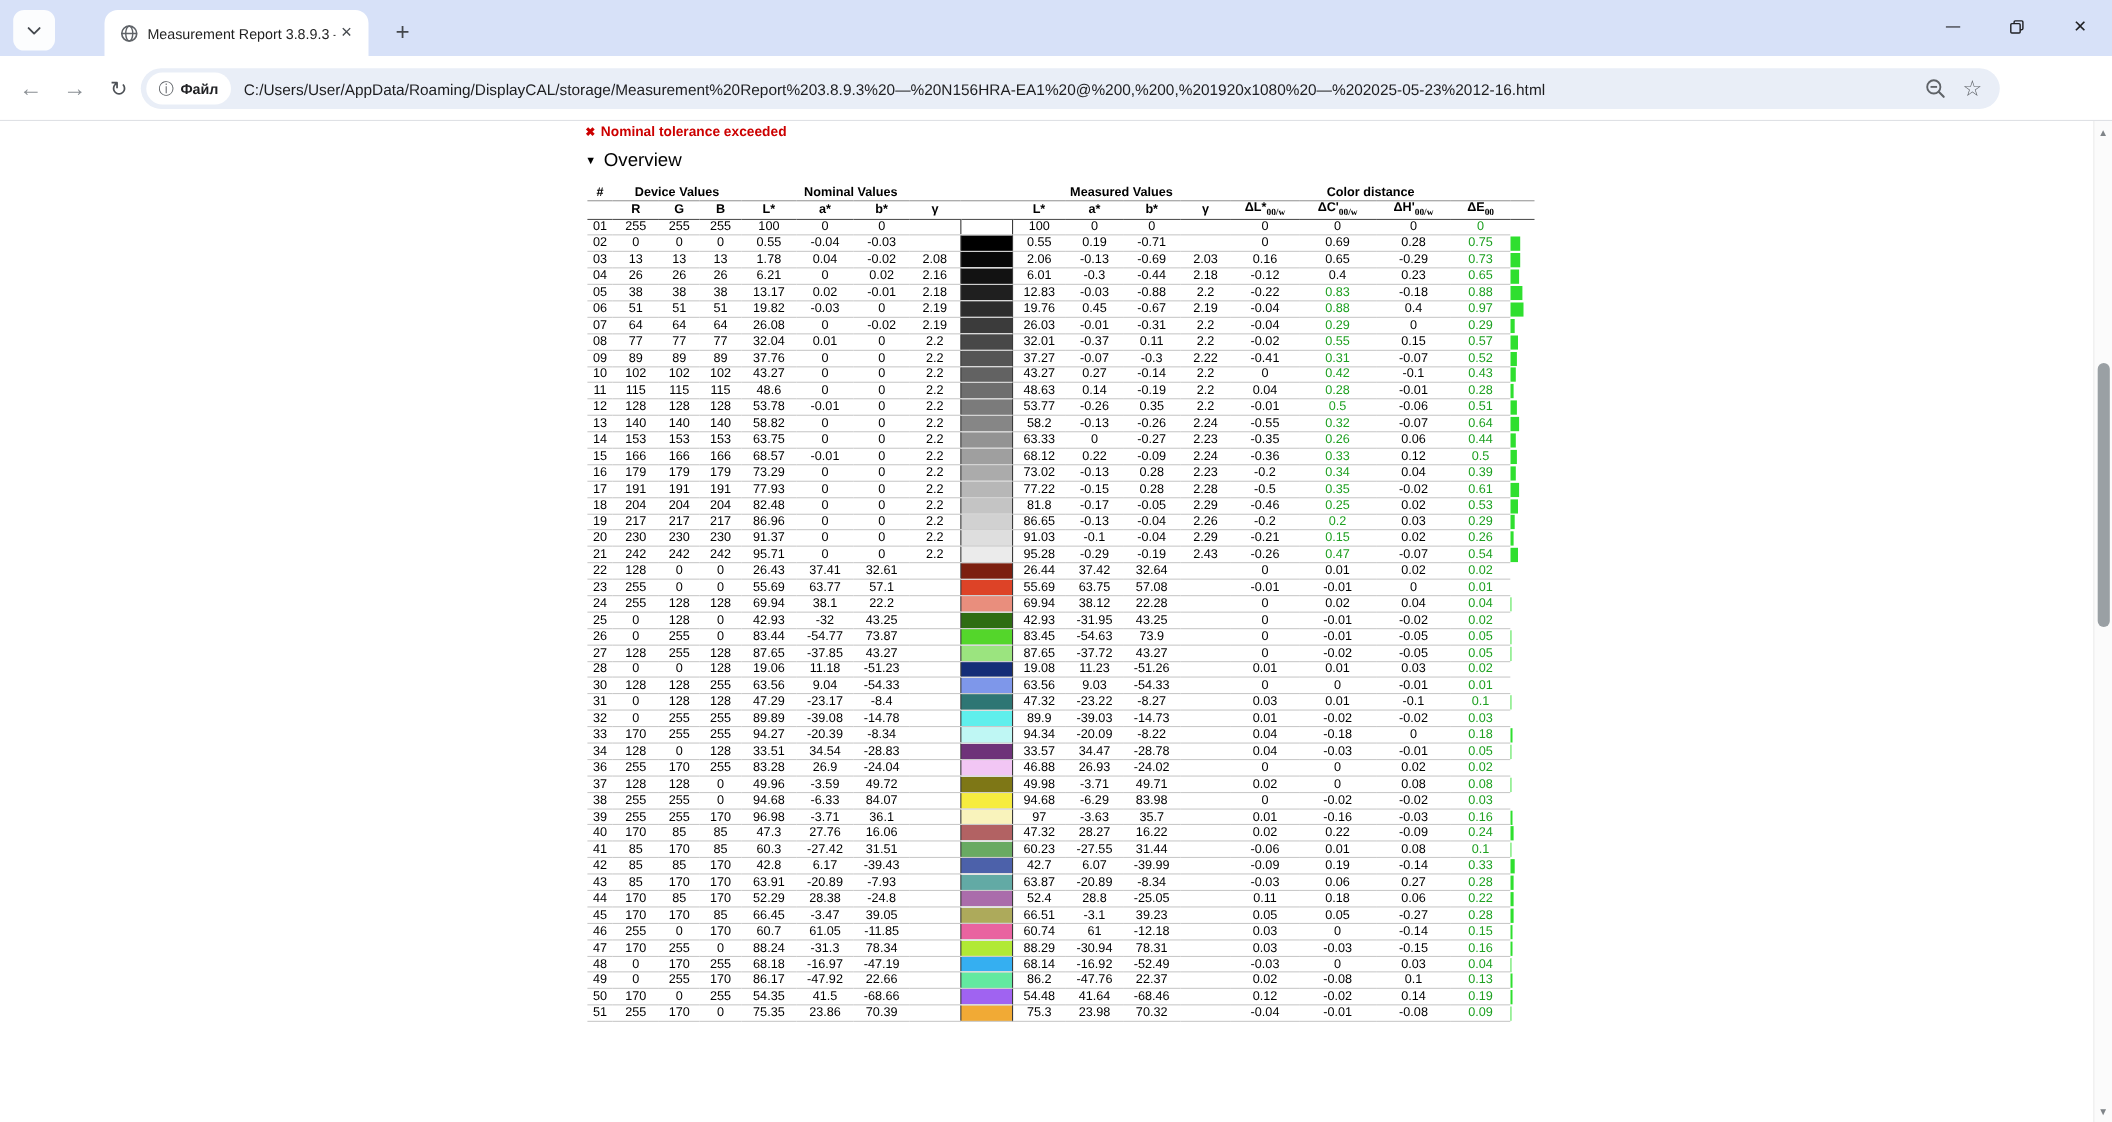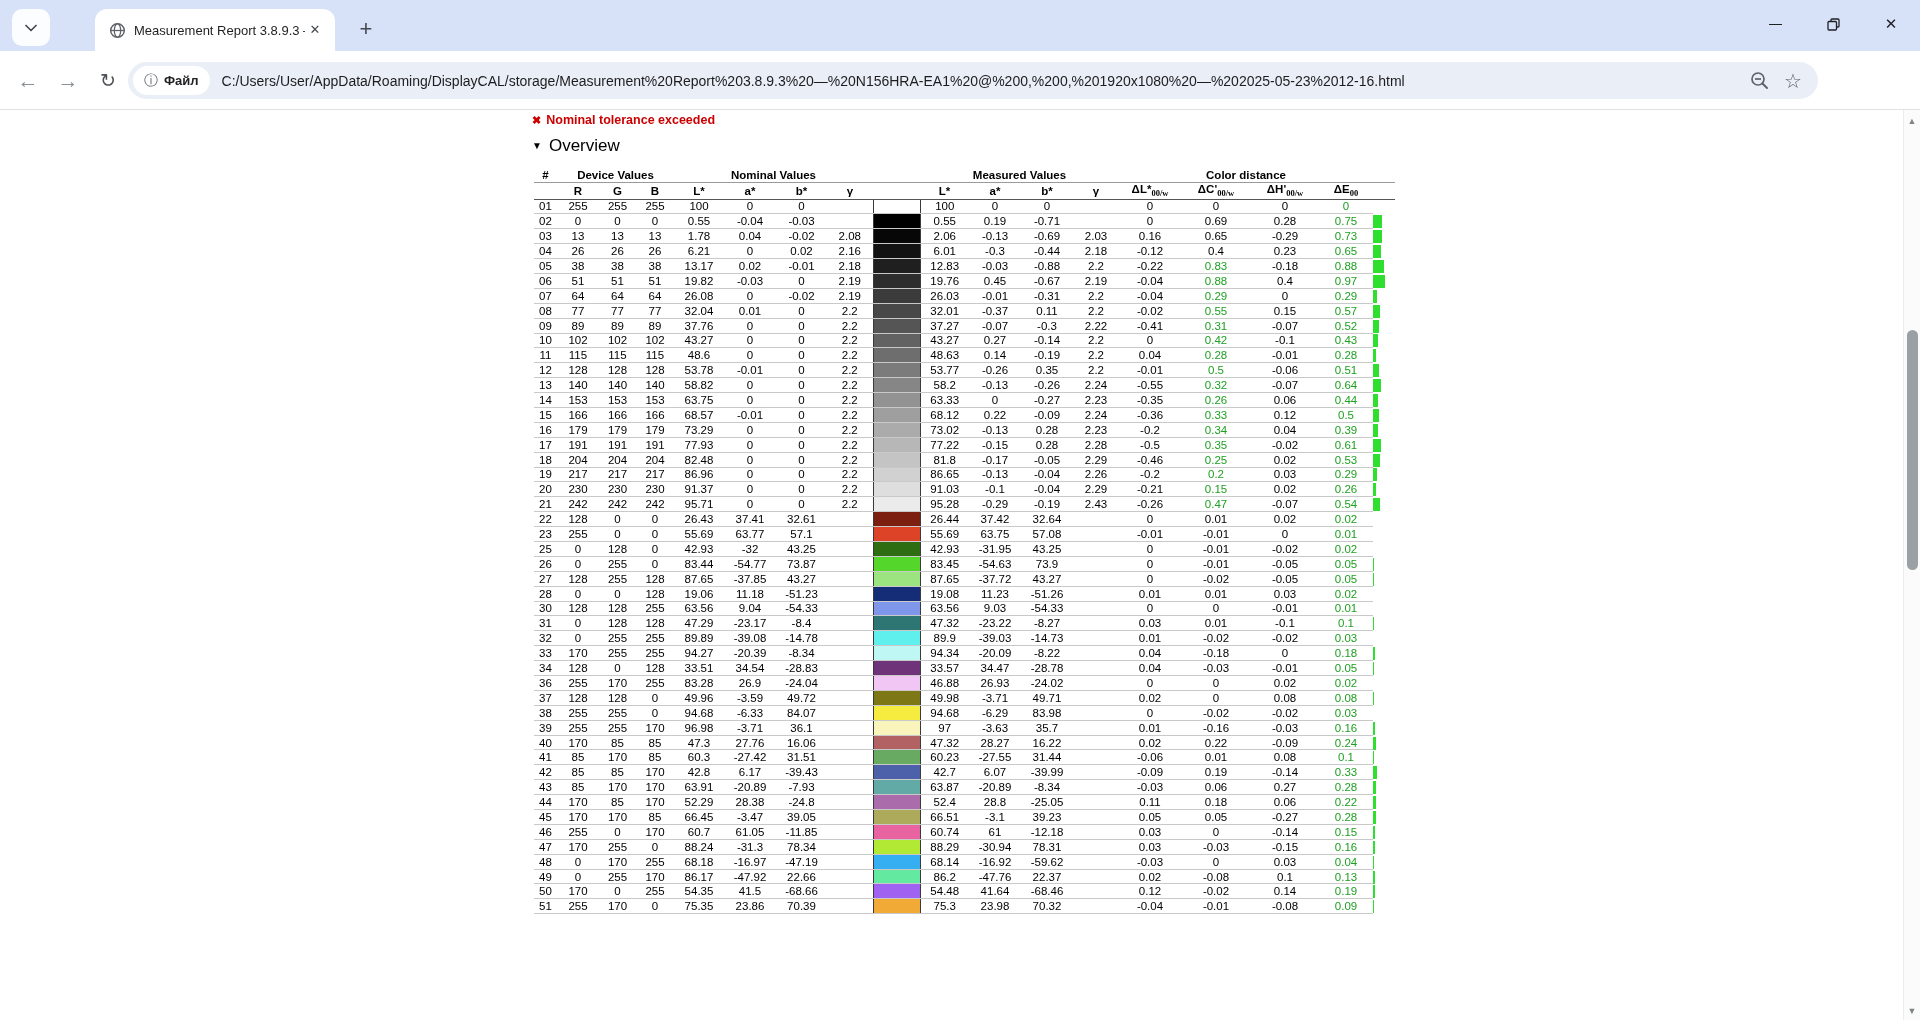--- a/index.html
+++ b/index.html
@@ -691,20 +691,42 @@
           <td>63.75</td>
           <td>57.08</td>
           <td></td>
           <td>-0.01</td>
           <td>-0.01</td>
           <td>0</td>
           <td class="green">0.01</td>
           <td class="bar-td"></td>
         </tr>
         <tr>
+          <td>24</td>
+          <td>255</td>
+          <td>128</td>
+          <td>128</td>
+          <td>69.94</td>
+          <td>38.1</td>
+          <td>22.2</td>
+          <td></td>
+          <td class="sw" style="background: rgb(233, 142, 125);"></td>
+          <td>69.94</td>
+          <td>38.12</td>
+          <td>22.28</td>
+          <td></td>
+          <td>0</td>
+          <td>0.02</td>
+          <td>0.04</td>
+          <td class="green">0.04</td>
+          <td class="bar-td">
+            <div class="bar" style="width: 0.5px;"></div>
+          </td>
+        </tr>
+        <tr>
           <td>25</td>
           <td>0</td>
           <td>128</td>
           <td>0</td>
           <td>42.93</td>
           <td>-32</td>
           <td>43.25</td>
           <td></td>
           <td class="sw" style="background: rgb(47, 109, 19);"></td>
           <td>42.93</td>
@@ -1152,21 +1174,21 @@
           <td>0</td>
           <td>170</td>
           <td>255</td>
           <td>68.18</td>
           <td>-16.97</td>
           <td>-47.19</td>
           <td></td>
           <td class="sw" style="background: rgb(53, 175, 241);"></td>
           <td>68.14</td>
           <td>-16.92</td>
-          <td>-59.62</td>
+          <td>-52.49</td>
           <td></td>
           <td>-0.03</td>
           <td>0</td>
           <td>0.03</td>
           <td class="green">0.04</td>
           <td class="bar-td">
             <div class="bar" style="width: 0.5px;"></div>
           </td>
         </tr>
         <tr>

